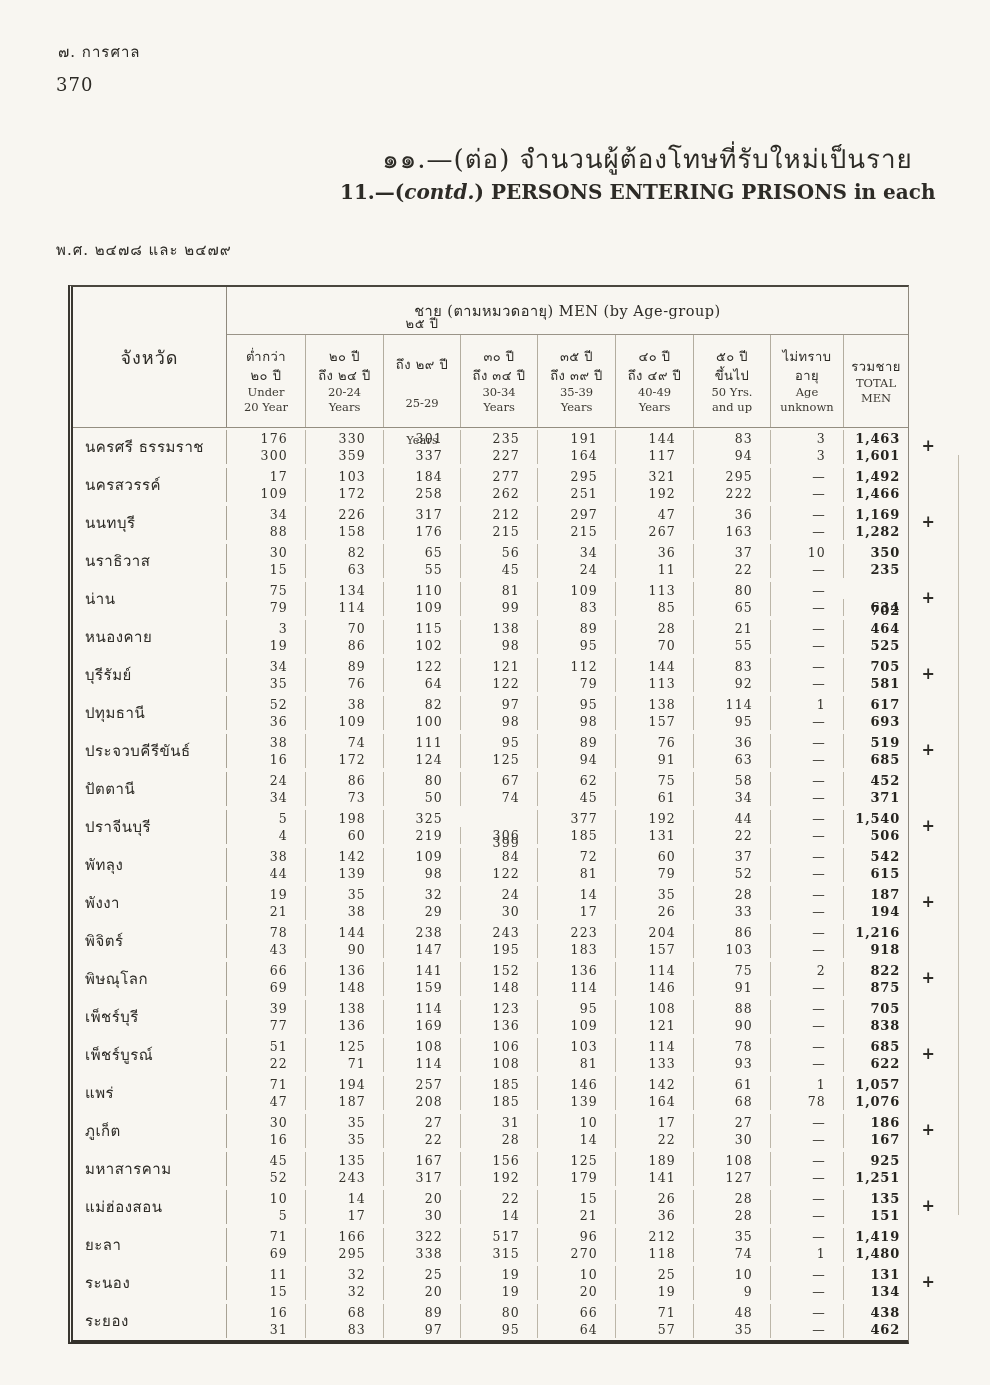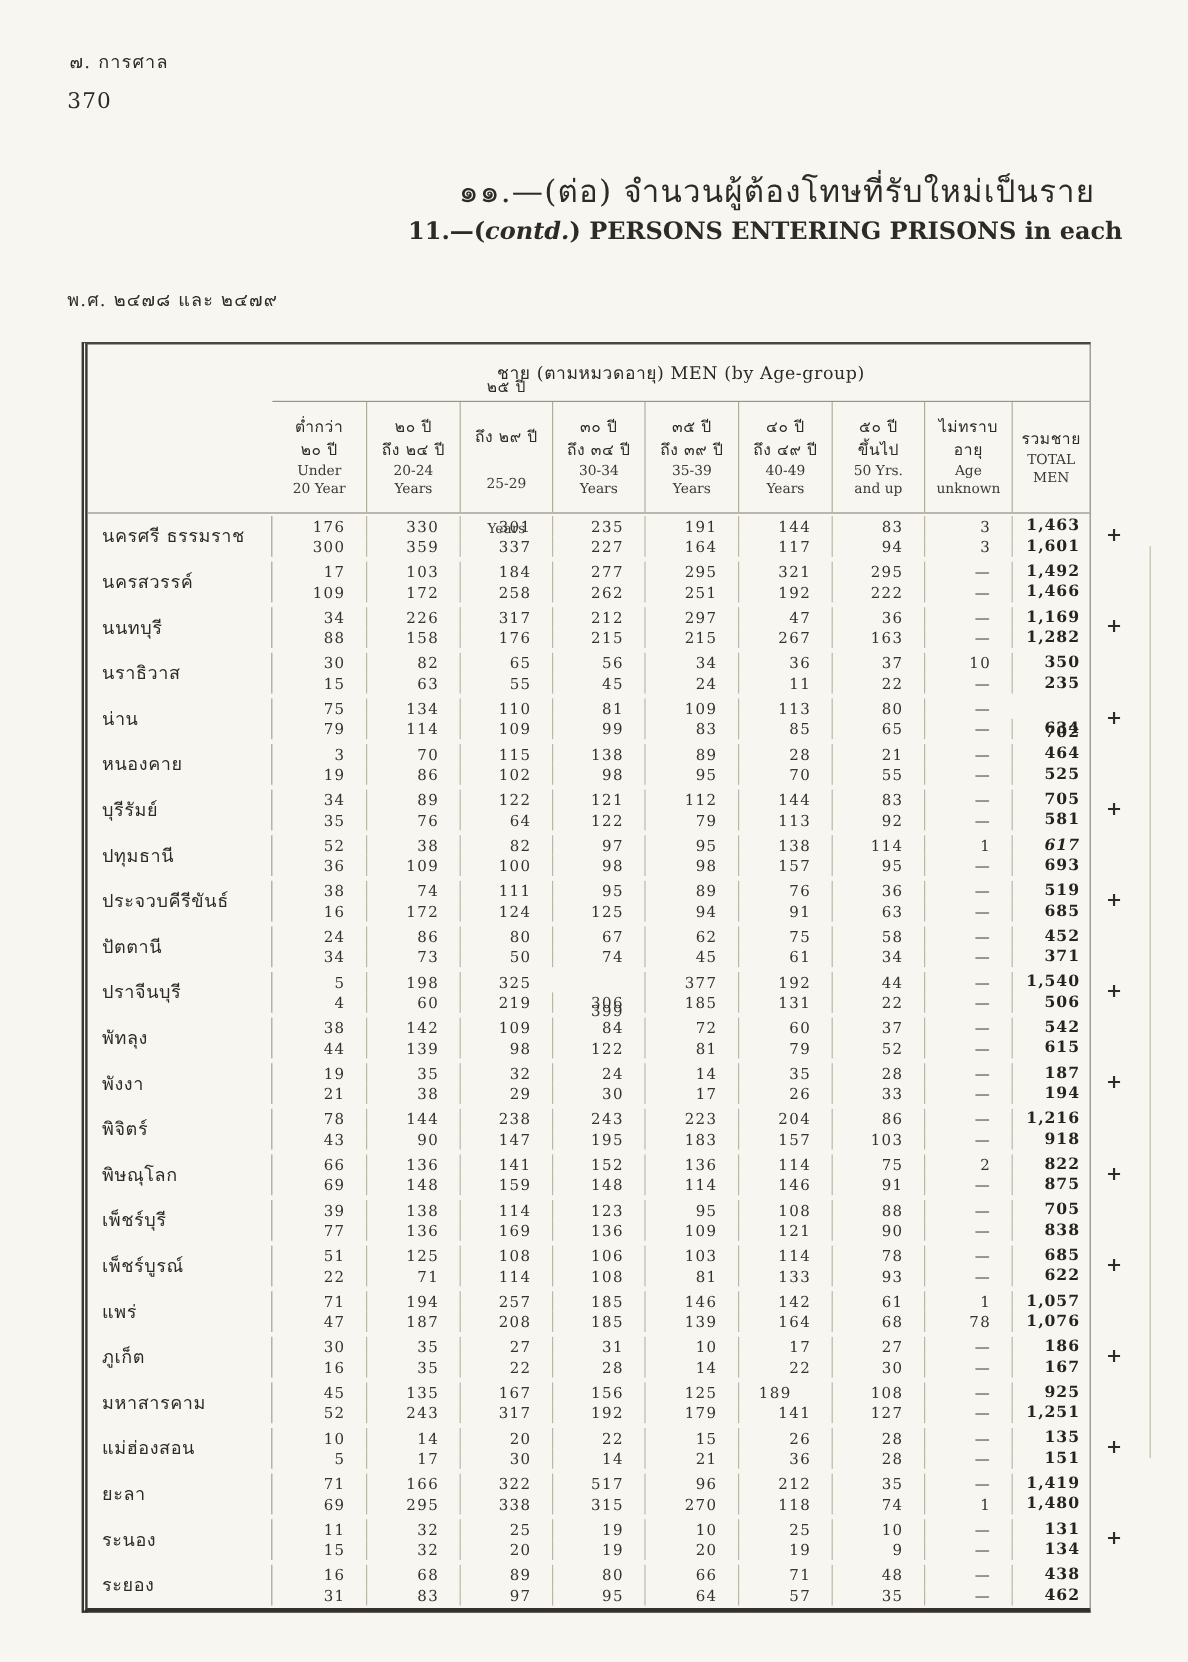--- a/index.html
+++ b/index.html
@@ -67,20 +67,21 @@
 
 <div class="page">
   <div class="corner-section">๗. การศาล</div>
   <div class="page-number">370</div>
   <div class="title-thai">๑๑.—(ต่อ)  จำนวนผู้ต้องโทษที่รับใหม่เป็นราย</div>
   <div class="title-english"><span>11.—(</span><span class="it">contd.</span><span>)   PERSONS ENTERING PRISONS in each</span></div>
   <div class="years-note">พ.ศ. ๒๔๗๘ และ ๒๔๗๙</div>
 
   <div class="prison-table">
     <div class="thead cols">
+      <div class="th-province">จังหวัด</div>
       <div class="group-header">ชาย  (ตามหมวดอายุ)  MEN  (by Age-group)</div>
 
     <div class="col-head" style="grid-column: 2;">
           <div class="th-thai">ต่ำกว่า</div>
           <div class="th-thai">๒๐ ปี</div>
           <div class="th-eng">Under</div>
           <div class="th-eng">20 Year</div>
         </div>
         <div class="col-head sep" style="grid-column: 3;">
           <div class="th-thai">๒๐ ปี</div>
@@ -285,21 +286,21 @@
         <div class="prow cols">
           <div class="b-prov">ปทุมธานี</div>
           <div class="b-num" style="grid-area: 1 / 2;">52</div>
           <div class="b-num sep" style="grid-area: 1 / 3;">38</div>
           <div class="b-num sep" style="grid-area: 1 / 4;">82</div>
           <div class="b-num sep" style="grid-area: 1 / 5;">97</div>
           <div class="b-num sep" style="grid-area: 1 / 6;">95</div>
           <div class="b-num sep" style="grid-area: 1 / 7;">138</div>
           <div class="b-num sep" style="grid-area: 1 / 8;">114</div>
           <div class="b-num sep" style="grid-area: 1 / 9;">1</div>
-          <div class="b-num sep b-total" style="grid-area: 1 / 10; font-style: italic;">617</div>
+          <div class="b-num sep b-total" style="grid-area: 1 / 10;">617</div>
           <div class="b-num" style="grid-area: 2 / 2;">36</div>
           <div class="b-num sep" style="grid-area: 2 / 3;">109</div>
           <div class="b-num sep" style="grid-area: 2 / 4;">100</div>
           <div class="b-num sep" style="grid-area: 2 / 5;">98</div>
           <div class="b-num sep" style="grid-area: 2 / 6;">98</div>
           <div class="b-num sep" style="grid-area: 2 / 7;">157</div>
           <div class="b-num sep" style="grid-area: 2 / 8;">95</div>
           <div class="b-num sep" style="grid-area: 2 / 9;">—</div>
           <div class="b-num sep b-total" style="grid-area: 2 / 10;">693</div>
         </div>
@@ -540,21 +541,21 @@
           <div class="b-num sep b-total" style="grid-area: 2 / 10;">167</div>
           <span class="plus-mark">+</span>
         </div>
         <div class="prow cols">
           <div class="b-prov">มหาสารคาม</div>
           <div class="b-num" style="grid-area: 1 / 2;">45</div>
           <div class="b-num sep" style="grid-area: 1 / 3;">135</div>
           <div class="b-num sep" style="grid-area: 1 / 4;">167</div>
           <div class="b-num sep" style="grid-area: 1 / 5;">156</div>
           <div class="b-num sep" style="grid-area: 1 / 6;">125</div>
-          <div class="b-num sep" style="grid-area: 1 / 7; text-align: center;">189</div>
+          <div class="b-num sep" style="grid-area: 1 / 7;">189</div>
           <div class="b-num sep" style="grid-area: 1 / 8;">108</div>
           <div class="b-num sep" style="grid-area: 1 / 9;">—</div>
           <div class="b-num sep b-total" style="grid-area: 1 / 10;">925</div>
           <div class="b-num" style="grid-area: 2 / 2;">52</div>
           <div class="b-num sep" style="grid-area: 2 / 3;">243</div>
           <div class="b-num sep" style="grid-area: 2 / 4;">317</div>
           <div class="b-num sep" style="grid-area: 2 / 5;">192</div>
           <div class="b-num sep" style="grid-area: 2 / 6;">179</div>
           <div class="b-num sep" style="grid-area: 2 / 7;">141</div>
           <div class="b-num sep" style="grid-area: 2 / 8;">127</div>

